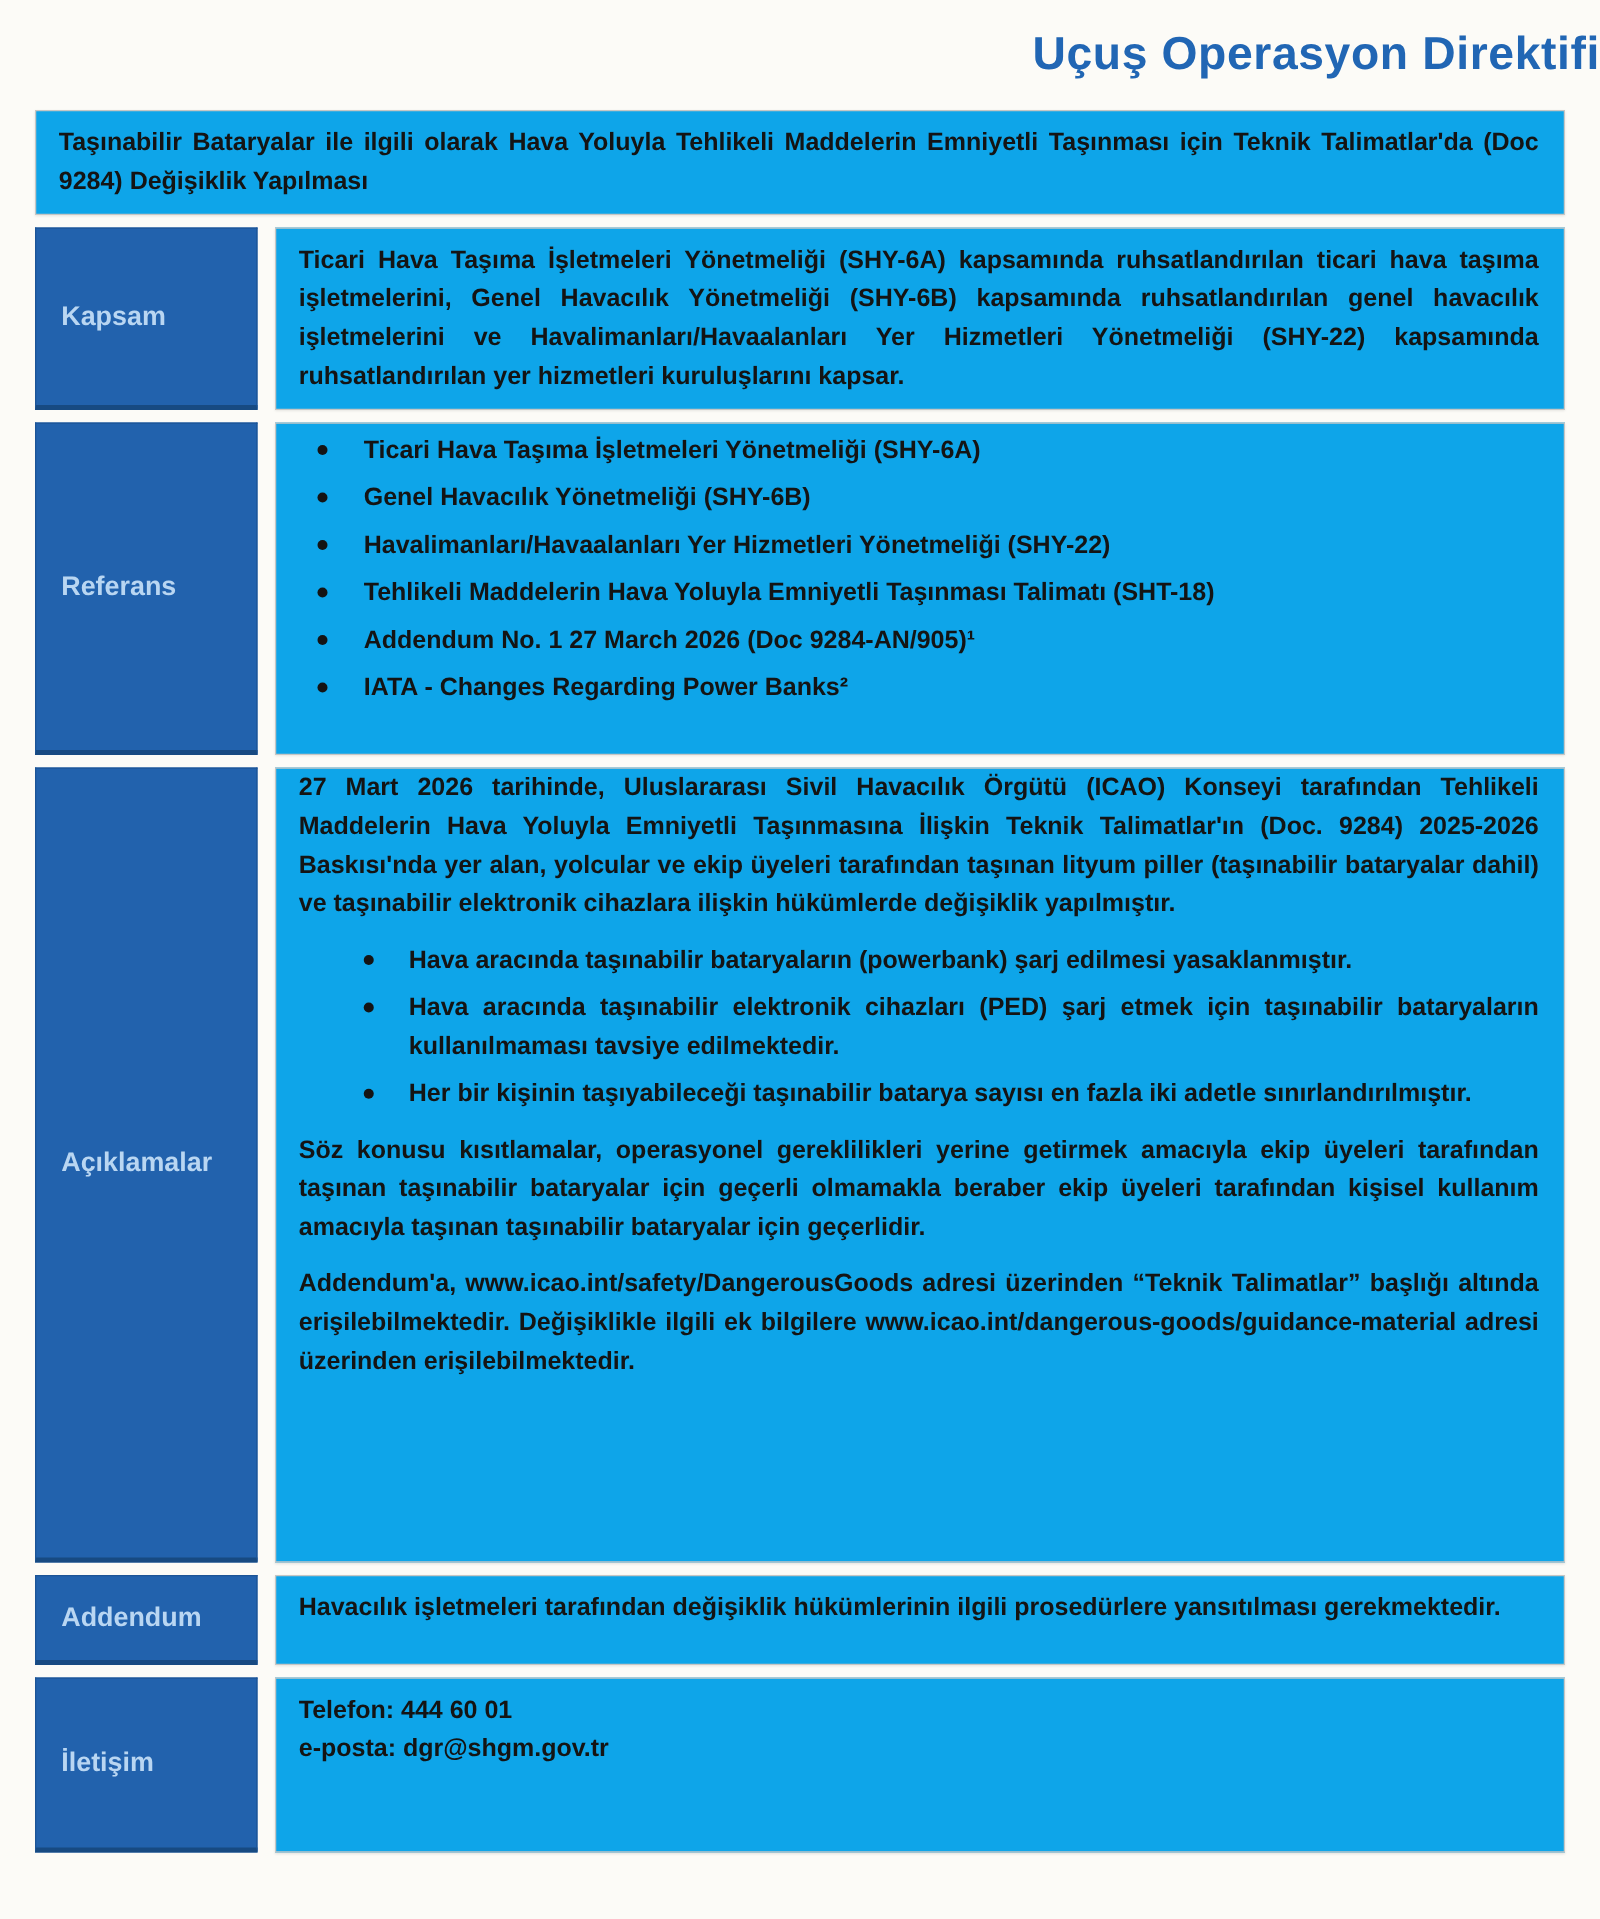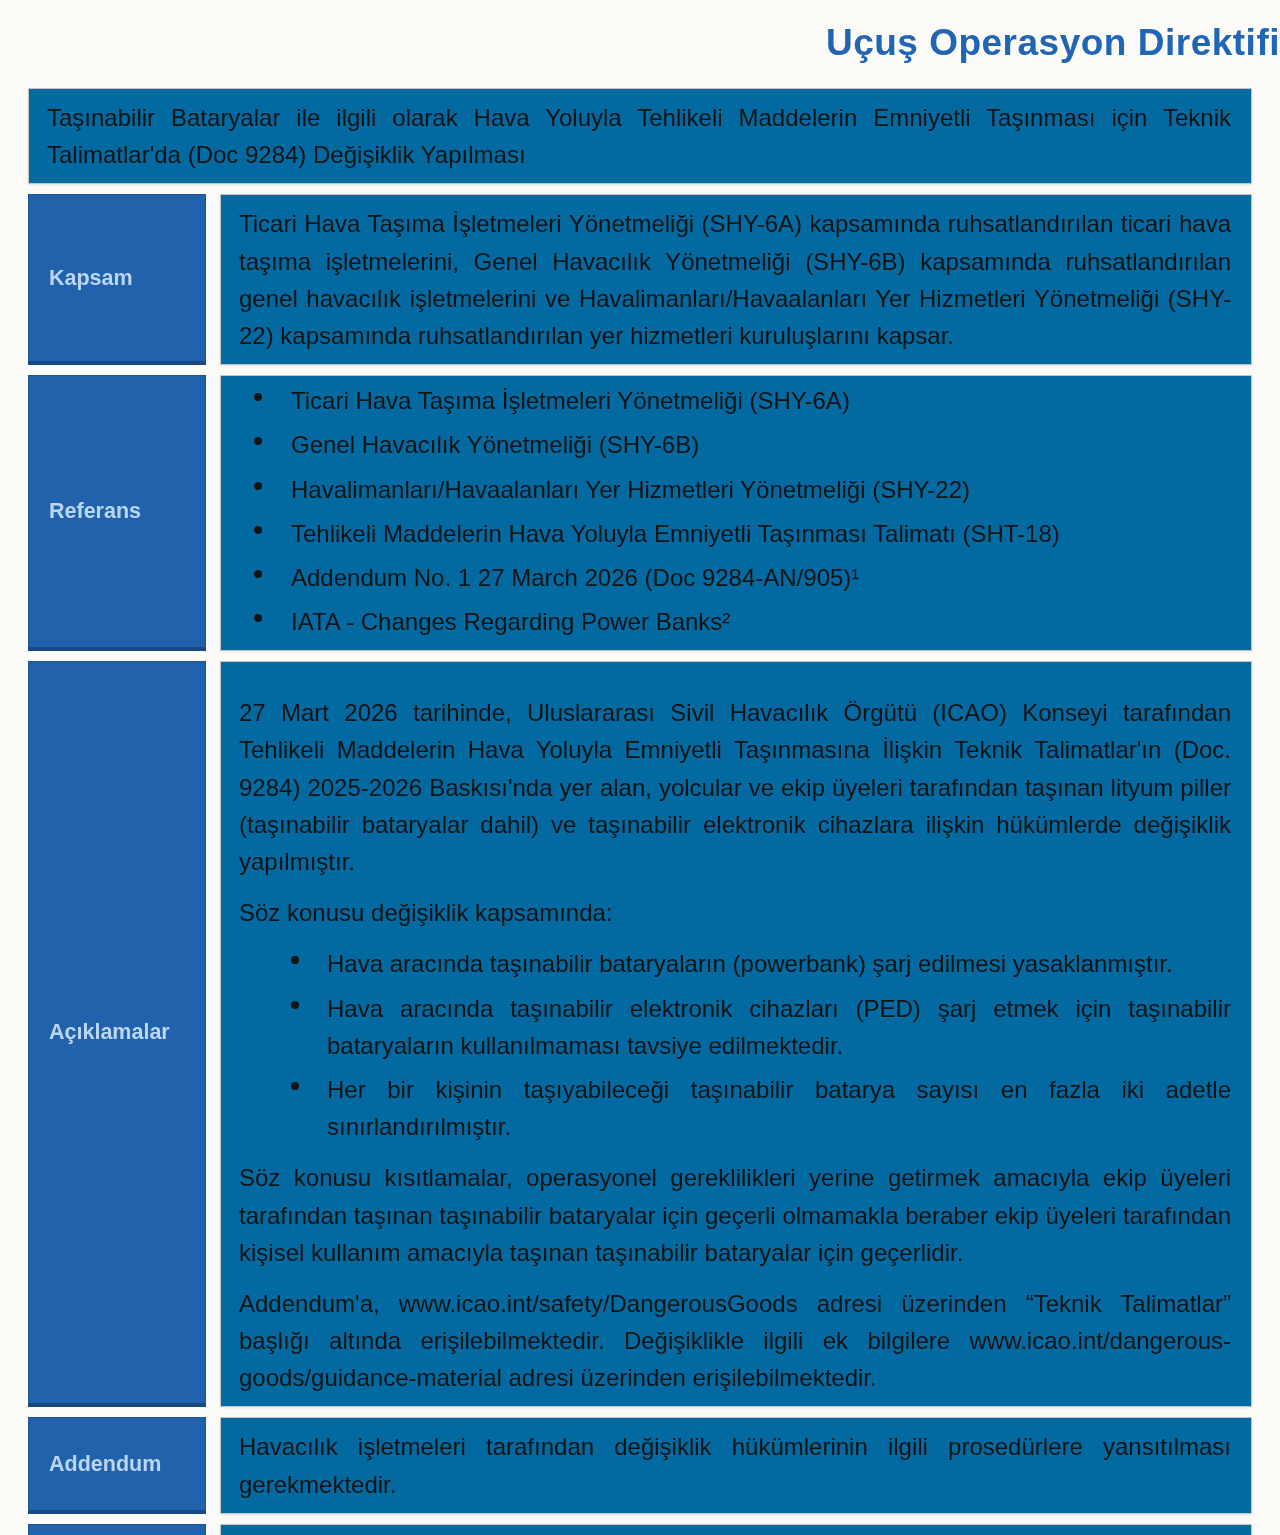--- a/index.html
+++ b/index.html
@@ -37,26 +37,26 @@
     border-bottom: 4px solid #174a82;
     color: var(--label-text, #b9d6f2);
     font-weight: 700;
     font-size: 21.5px;
     display: flex;
     align-items: center;
     padding-left: 20px;
   }
   .content-cell {
     flex: 1;
-    background: #0369a1;
+    background: #0ea5e9;
     border: 1px solid #c6c6c4;
     box-shadow: 0 1px 2px rgba(0,0,0,0.10);
     padding: 10px 20px 10px 18px;
-    font-size: 24px;
-    font-weight: 400;
+    font-size: 20px;
+    font-weight: 700;
     color: #141414;
     line-height: 1.55;
   }
 
   .content-cell p { margin: 0 0 14px 0; text-align: justify; }
   .content-cell p:last-child { margin-bottom: 0; }
   .content-cell p.no-just { text-align: left; }
 
   ul.blist { list-style: none; margin: 6px 0 14px 0; padding: 0; }
   ul.blist:last-child { margin-bottom: 0; }
@@ -83,21 +83,21 @@
 
   
   .row-konu        .content-cell, .row-konu        .label-cell { min-height: 82px; }
   .row-kapsam      .content-cell, .row-kapsam      .label-cell { min-height: 136px; }
   .row-referans    .content-cell, .row-referans    .label-cell { min-height: 266px; }
   .row-aciklamalar .content-cell, .row-aciklamalar .label-cell { min-height: 636px; }
   .row-eylemler    .content-cell, .row-eylemler    .label-cell { min-height: 72px; }
   .row-iletisim    .content-cell, .row-iletisim    .label-cell { min-height: 140px; }
 
   .row-referans .content-cell { padding-top: 0; }
-  .row-aciklamalar .content-cell { padding-top: 32px; }
+  .row-aciklamalar .content-cell { padding-top: 0; }
 </style>
 </head>
 <body>
 
 <div class="page">
 
   <h1 class="doc-title">Uçuş Operasyon Direktifi</h1>
 
   <div class="doc">
 
@@ -125,21 +125,20 @@
             <li>Addendum No. 1 27 March 2026 (Doc 9284-AN/905)¹</li>
             <li>IATA - Changes Regarding Power Banks²</li>
           </ul>
       </div>
     </div>
 
     <div class="row row-aciklamalar">
       <div class="label-cell">Açıklamalar</div>
       <div class="content-cell">
         <p>27 Mart 2026 tarihinde, Uluslararası Sivil Havacılık Örgütü (ICAO) Konseyi tarafından Tehlikeli Maddelerin Hava Yoluyla Emniyetli Taşınmasına İlişkin Teknik Talimatlar'ın (Doc. 9284) 2025-2026 Baskısı'nda yer alan, yolcular ve ekip üyeleri tarafından taşınan lityum piller (taşınabilir bataryalar dahil) ve taşınabilir elektronik cihazlara ilişkin hükümlerde değişiklik yapılmıştır.</p>
-        <p class="no-just">Söz konusu değişiklik kapsamında:</p>
         <ul class="blist lvl2">
             <li>Hava aracında taşınabilir bataryaların (powerbank) şarj edilmesi yasaklanmıştır.</li>
             <li>Hava aracında taşınabilir elektronik cihazları (PED) şarj etmek için taşınabilir bataryaların kullanılmaması tavsiye edilmektedir.</li>
             <li>Her bir kişinin taşıyabileceği taşınabilir batarya sayısı en fazla iki adetle sınırlandırılmıştır.</li>
           </ul>
         <p>Söz konusu kısıtlamalar, operasyonel gereklilikleri yerine getirmek amacıyla ekip üyeleri tarafından taşınan taşınabilir bataryalar için geçerli olmamakla beraber ekip üyeleri tarafından kişisel kullanım amacıyla taşınan taşınabilir bataryalar için geçerlidir.</p>
         <p>Addendum'a, www.icao.int/safety/DangerousGoods adresi üzerinden “Teknik Talimatlar” başlığı altında erişilebilmektedir. Değişiklikle ilgili ek bilgilere www.icao.int/dangerous-goods/guidance-material adresi üzerinden erişilebilmektedir.</p>
       </div>
     </div>
 

